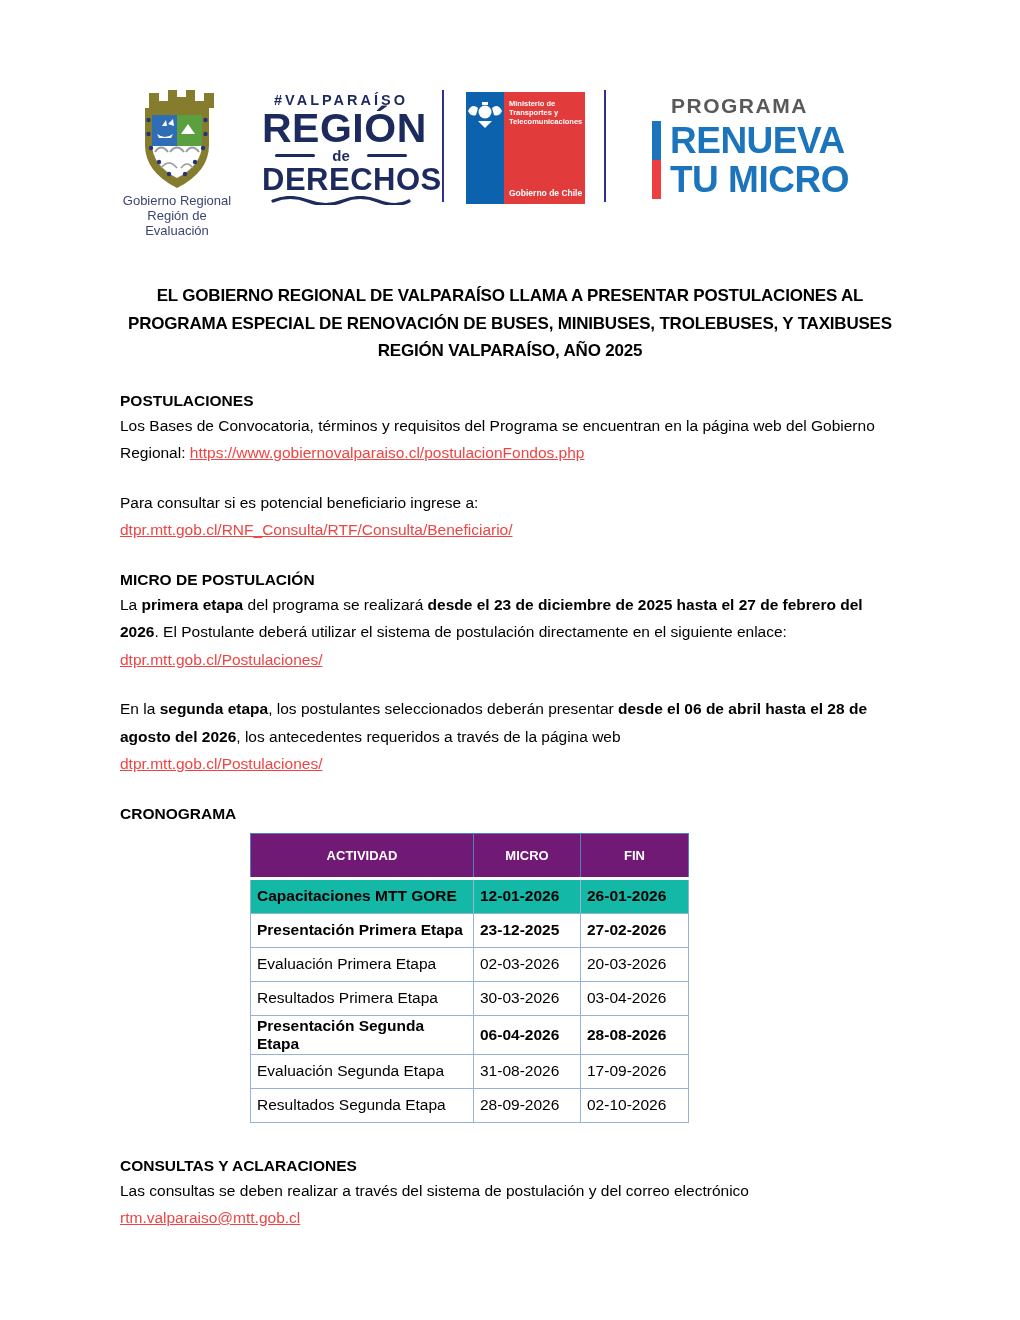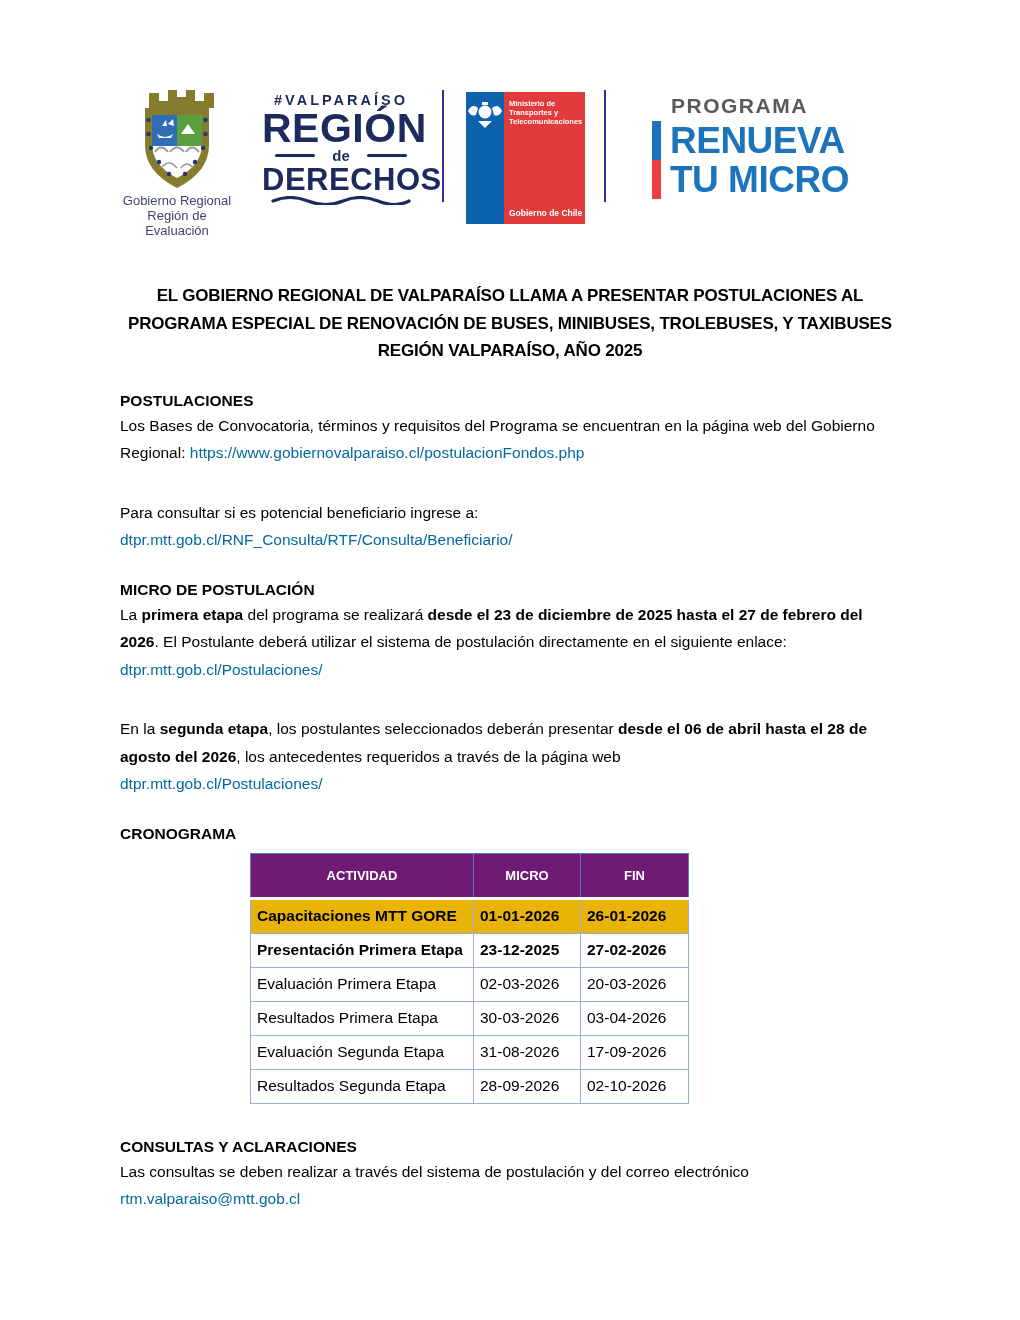--- a/index.html
+++ b/index.html
@@ -14,55 +14,55 @@
   .gore-caption{margin-top:3px;font-size:13px;line-height:15px;color:#3d456e;}
   .rdd{margin-left:26px;margin-top:6px;width:158px;text-align:center;color:#1d2a5e;font-weight:bold;}
   .rdd-tag{font-size:14.5px;letter-spacing:3px;}
   .rdd-region{font-size:41px;line-height:40px;letter-spacing:.5px;}
   .rdd-de-row{display:flex;align-items:center;justify-content:center;gap:17px;margin:-1px 0 0;}
   .rdd-rule{height:3.5px;background:#1d2a5e;width:40px;border-radius:2px;}
   .rdd-de{font-size:15px;}
   .rdd-derechos{font-size:31px;line-height:31px;letter-spacing:.5px;}
   .rdd-wave{display:block;margin:1px auto 0;}
   .vdiv{width:2px;height:112px;background:#2e3192;margin:4px 22px 0;}
-  .mtt{display:flex;width:116px;height:132px;margin-top:6px;}
+  .mtt{display:flex;width:116px;height:112px;margin-top:6px;}
   .mtt-blue{width:52px;background:#0d62ae;display:flex;justify-content:center;align-items:flex-start;padding-top:9px;}
   .mtt-red{flex:1;background:#e23b3b;color:#fff;display:flex;flex-direction:column;justify-content:space-between;padding:7px 3px 6px 5px;}
   .mtt-ministry div{font-size:7.5px;font-weight:bold;line-height:9px;}
   .mtt-gov{font-size:8.5px;font-weight:bold;}
   .programa{margin-left:24px;margin-top:8px;}
   .prog-kicker{color:#58595b;font-weight:bold;font-size:21px;letter-spacing:1.5px;margin:0 0 3px 19px;}
   .prog-main{display:flex;gap:9px;}
   .prog-bar{width:9px;height:78px;display:flex;flex-direction:column;}
   .bar-blue{flex:1;background:#1c75bc;}
   .bar-red{flex:1;background:#ed3e42;}
   .prog-lines{color:#1c75bc;font-weight:bold;font-size:37px;line-height:39px;letter-spacing:-.5px;}
   
   .content{margin:0 120px;width:780px;}
   .title{margin:44px 0 0;font-size:17px;font-weight:bold;text-align:center;line-height:27.5px;letter-spacing:-.2px;}
   .sec-h{font-size:15.5px;font-weight:bold;margin:27px 0 0;}
   .para{font-size:15.5px;line-height:27.5px;margin:2px 0 0;}
-  .para-gap{margin-top:32px;}
-  .lnk{color:#0369a1;cursor:pointer;}
+  .para-gap{margin-top:22px;}
+  .lnk{color:#ef4444;text-decoration:underline;cursor:pointer;}
   .blocklnk{display:block;width:fit-content;}
   b.inb{font-weight:bold;}
   
   .crono-table{border-collapse:collapse;margin:10px 0 0 130px;table-layout:fixed;}
   .crono-table th{
     background:#701a75;color:#fff;font-size:13px;font-weight:bold;
     height:41px;text-align:center;border:1px solid #4e81bd;border-bottom:3px solid #fff;
   }
   th.col-act{width:220px;}
   th.col-ini{width:104px;border-left:1px solid #a9c2de;}
   th.col-fin{width:105px;}
   .crono-table td{
     border:1px solid #95b3d7;font-size:15.5px;height:31px;padding:1px 6px;
     background:#fff;vertical-align:middle;
   }
-  tr.shaded td{background:#eab308;}
+  tr.shaded td{background:#14b8a6;}
   tr.boldrow td{font-weight:bold;}
 </style>
 </head>
 <body>
 
 <div class="page">
 
   <header class="logos">
 
     <div class="gore">
@@ -172,38 +172,43 @@
       <thead>
         <tr>
           <th class="col-act">ACTIVIDAD</th>
           <th class="col-ini">MICRO</th>
           <th class="col-fin">FIN</th>
         </tr>
       </thead>
       <tbody>
         <tr class="shaded boldrow">
           <td>Capacitaciones MTT GORE</td>
-          <td>01-01-2026</td>
+          <td>12-01-2026</td>
           <td>26-01-2026</td>
         </tr>
         <tr class="boldrow">
           <td>Presentación Primera Etapa</td>
           <td>23-12-2025</td>
           <td>27-02-2026</td>
         </tr>
         <tr>
           <td>Evaluación Primera Etapa</td>
           <td>02-03-2026</td>
           <td>20-03-2026</td>
         </tr>
         <tr>
           <td>Resultados Primera Etapa</td>
           <td>30-03-2026</td>
           <td>03-04-2026</td>
         </tr>
+        <tr class="boldrow">
+          <td>Presentación Segunda Etapa</td>
+          <td>06-04-2026</td>
+          <td>28-08-2026</td>
+        </tr>
         <tr>
           <td>Evaluación Segunda Etapa</td>
           <td>31-08-2026</td>
           <td>17-09-2026</td>
         </tr>
         <tr>
           <td>Resultados Segunda Etapa</td>
           <td>28-09-2026</td>
           <td>02-10-2026</td>
         </tr>

